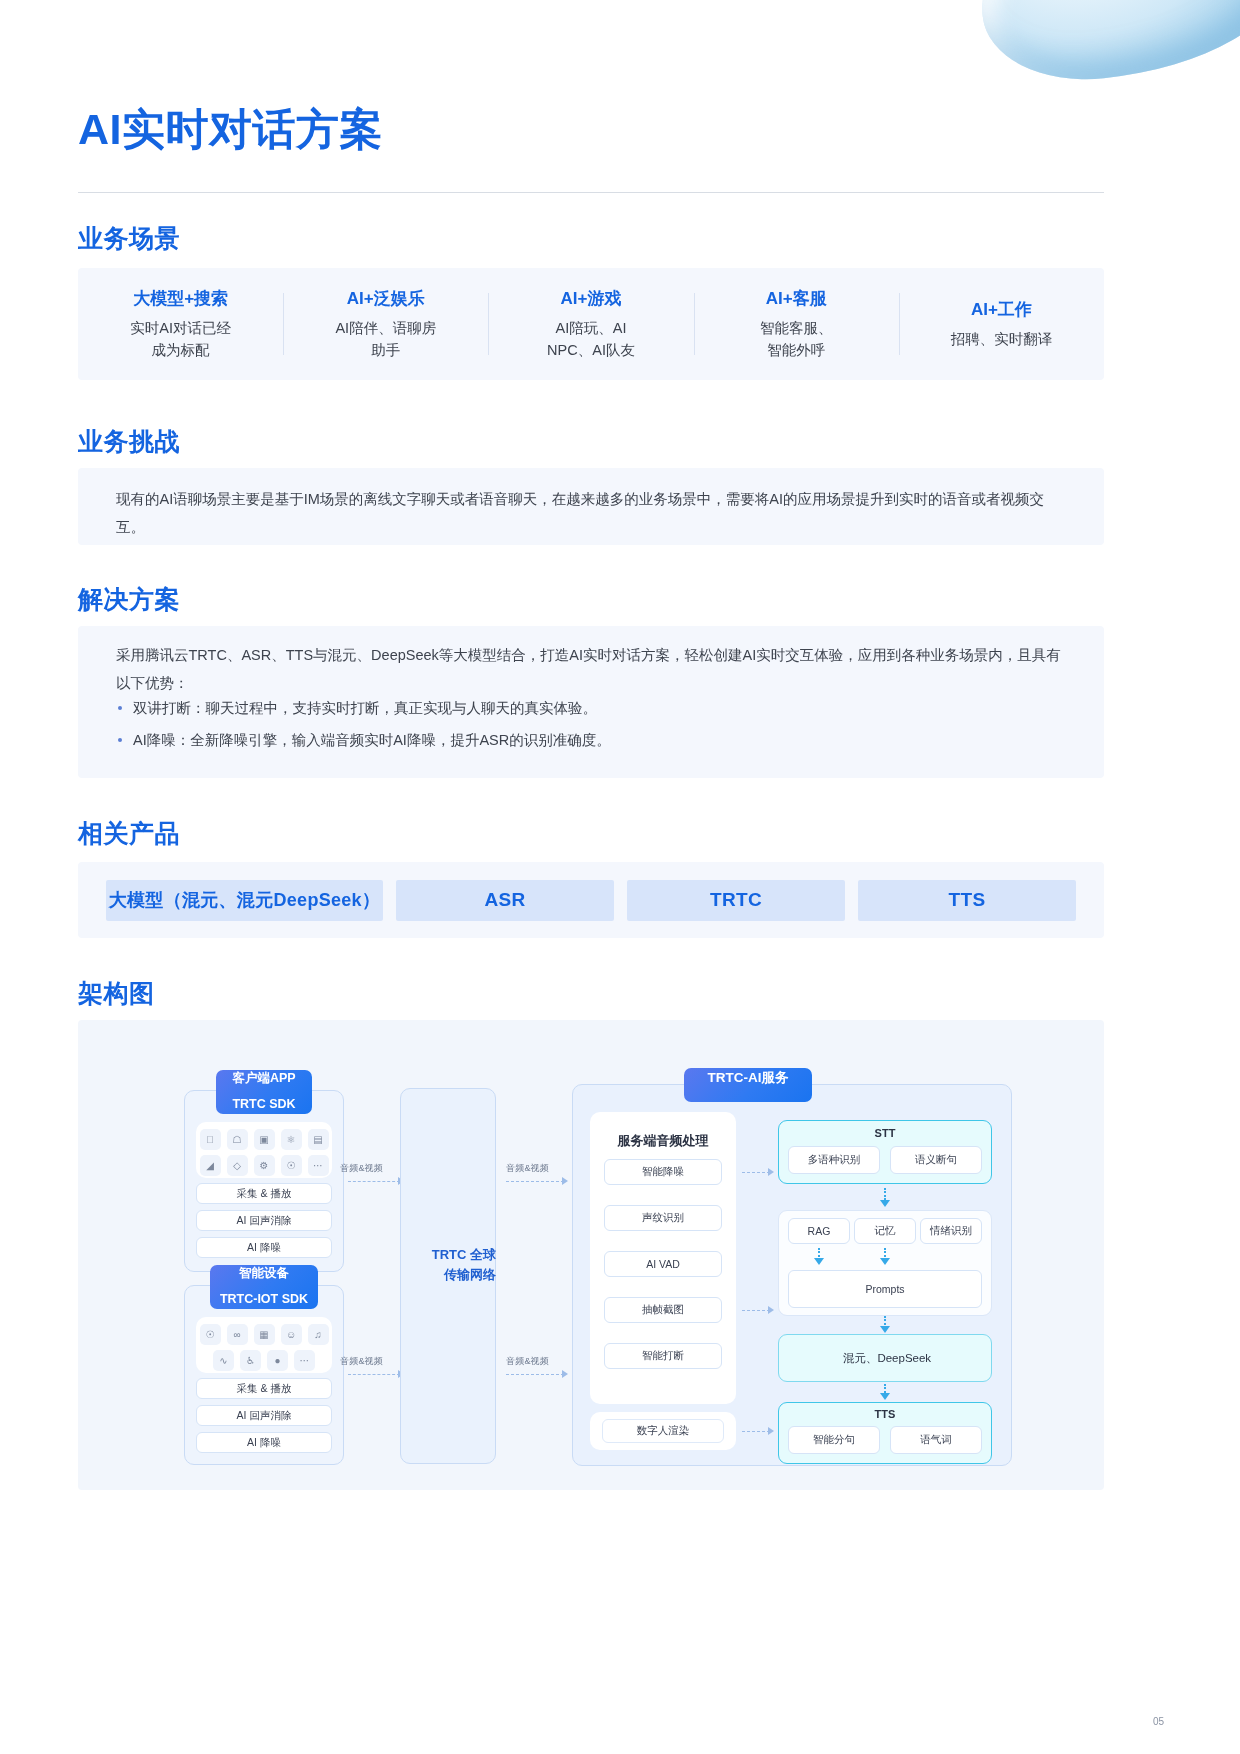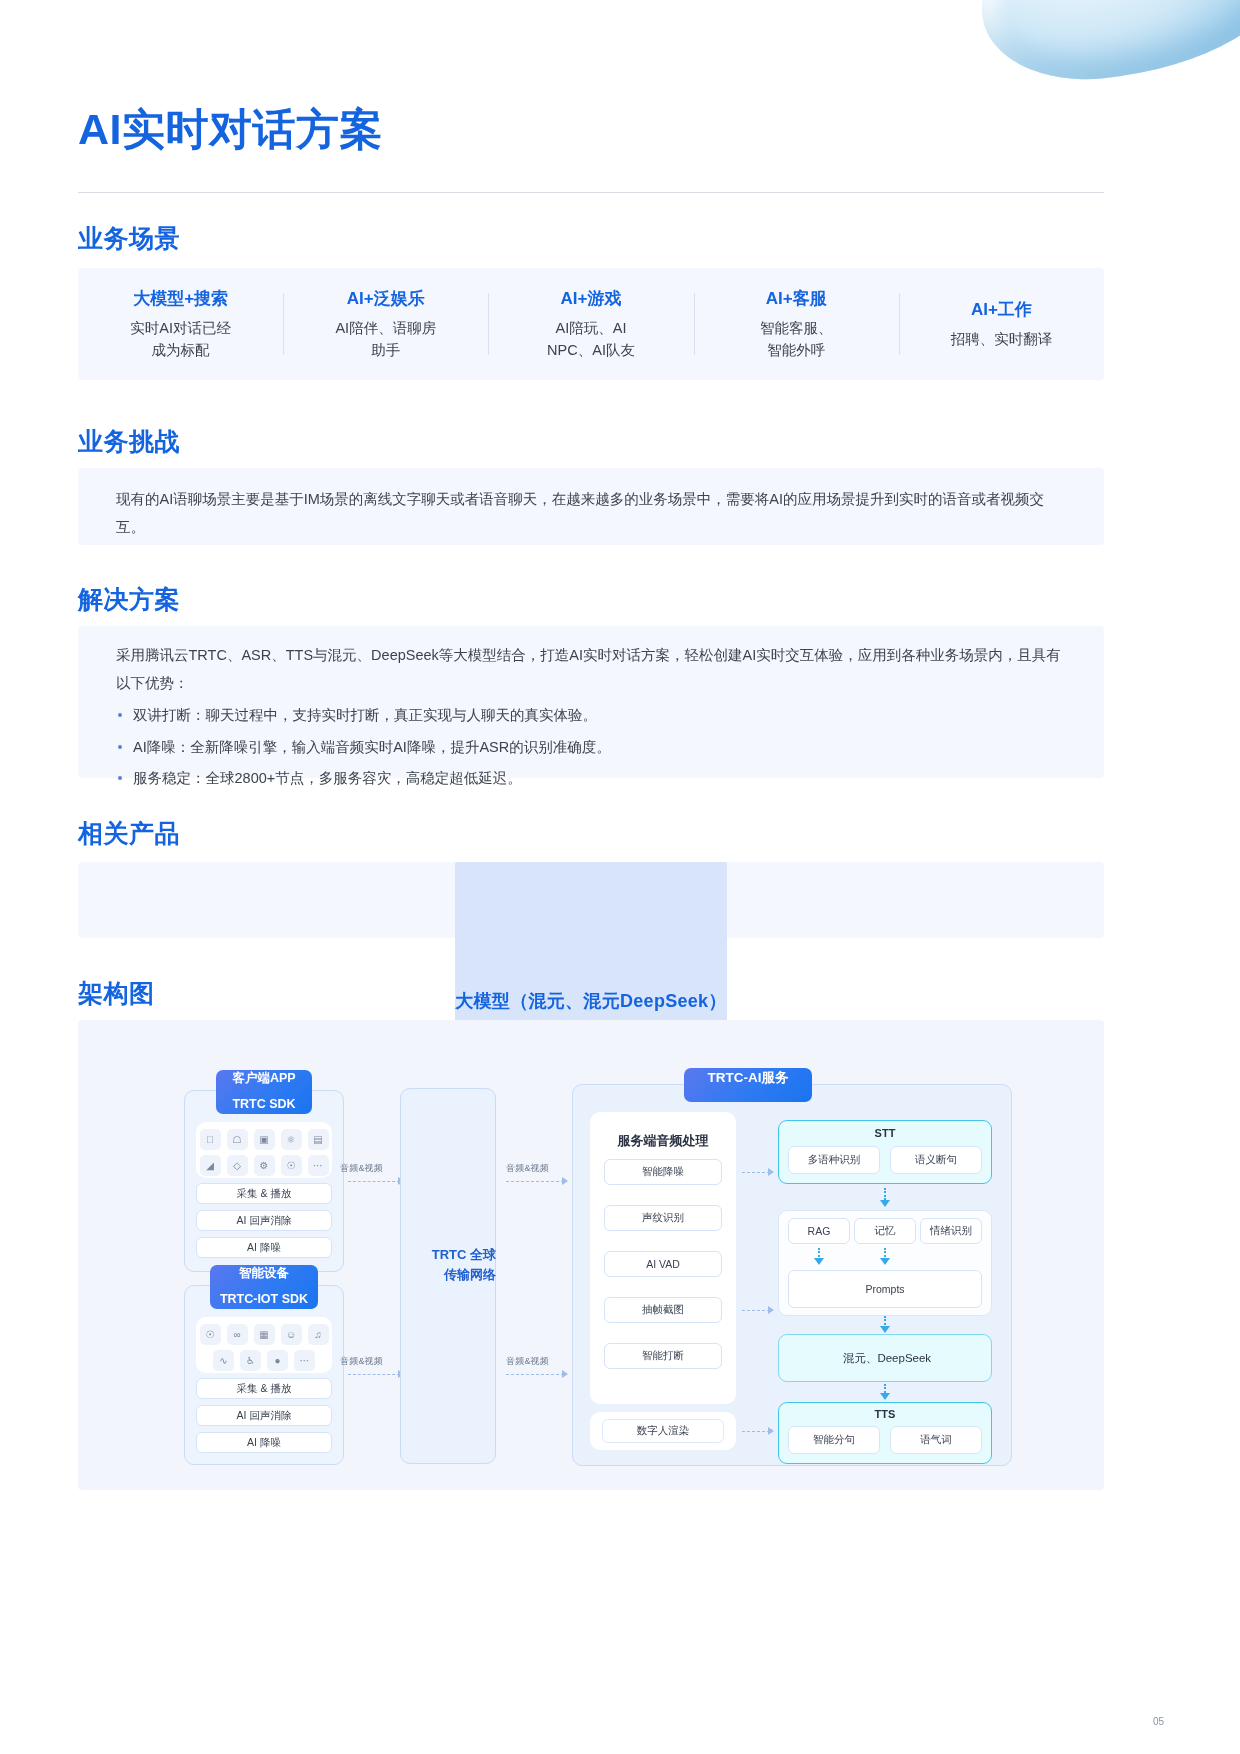--- a/index.html
+++ b/index.html
@@ -68,36 +68,36 @@
   }
   .para { font-size: 14.5px; line-height: 1.9; color: #3d434e; }
 
   
   .sol-head { position: absolute; left: 78px; top: 583px; }
   .sol-box {
     position: absolute; left: 78px; top: 626px; width: 1026px; height: 152px;
     background: #f4f7fd; border-radius: 4px;
     padding: 16px 36px 0 38px;
   }
-  ul.bullets { list-style: none; margin-top: 7px; }
+  ul.bullets { list-style: none; }
   ul.bullets li {
     font-size: 14.5px; line-height: 1.55; color: #3d434e;
     position: relative; padding-left: 17px; margin-bottom: 9px;
   }
   ul.bullets li::before {
     content: ""; position: absolute; left: 2px; top: 9px;
     width: 4px; height: 4px; border-radius: 50%; background: #5b7fd4;
   }
 
   
   .prod-head { position: absolute; left: 78px; top: 817px; }
   .prod-box {
     position: absolute; left: 78px; top: 862px; width: 1026px; height: 76px;
     background: #f4f7fd; border-radius: 4px;
-    display: flex; align-items: center; gap: 13px; padding: 0 28px; flex-direction: column;
+    display: flex; align-items: center; gap: 13px; padding: 0 28px;
   }
   .prod-chip {
     background: #d7e4fa; color: #1464e0;
     font-size: 19px; font-weight: 800; letter-spacing: .3px;
     height: 41px; display: flex; align-items: center; justify-content: center;
     border-radius: 2px;
   }
   .prod-chip.wide { flex: 0 0 277px; font-size: 18px; }
   .prod-chip.norm { flex: 1 1 0; }
 
@@ -195,21 +195,20 @@
   <div class="chal-box">
     <p class="para">现有的AI语聊场景主要是基于IM场景的离线文字聊天或者语音聊天，在越来越多的业务场景中，需要将AI的应用场景提升到实时的语音或者视频交互。</p>
   </div>
 
   <h2 class="sec sol-head">解决方案</h2>
   <div class="sol-box">
     <p class="para">采用腾讯云TRTC、ASR、TTS与混元、DeepSeek等大模型结合，打造AI实时对话方案，轻松创建AI实时交互体验，应用到各种业务场景内，且具有以下优势：</p>
     <ul class="bullets">
       <li>双讲打断：聊天过程中，支持实时打断，真正实现与人聊天的真实体验。</li>
       <li>AI降噪：全新降噪引擎，输入端音频实时AI降噪，提升ASR的识别准确度。</li>
-      <li>服务稳定：全球2800+节点，多服务容灾，高稳定超低延迟。</li>
     </ul>
   </div>
 
   <h2 class="sec prod-head">相关产品</h2>
   <div class="prod-box">
     <div class="prod-chip wide">大模型（混元、混元DeepSeek）</div>
     <div class="prod-chip norm">ASR</div>
     <div class="prod-chip norm">TRTC</div>
     <div class="prod-chip norm">TTS</div>
   </div>

